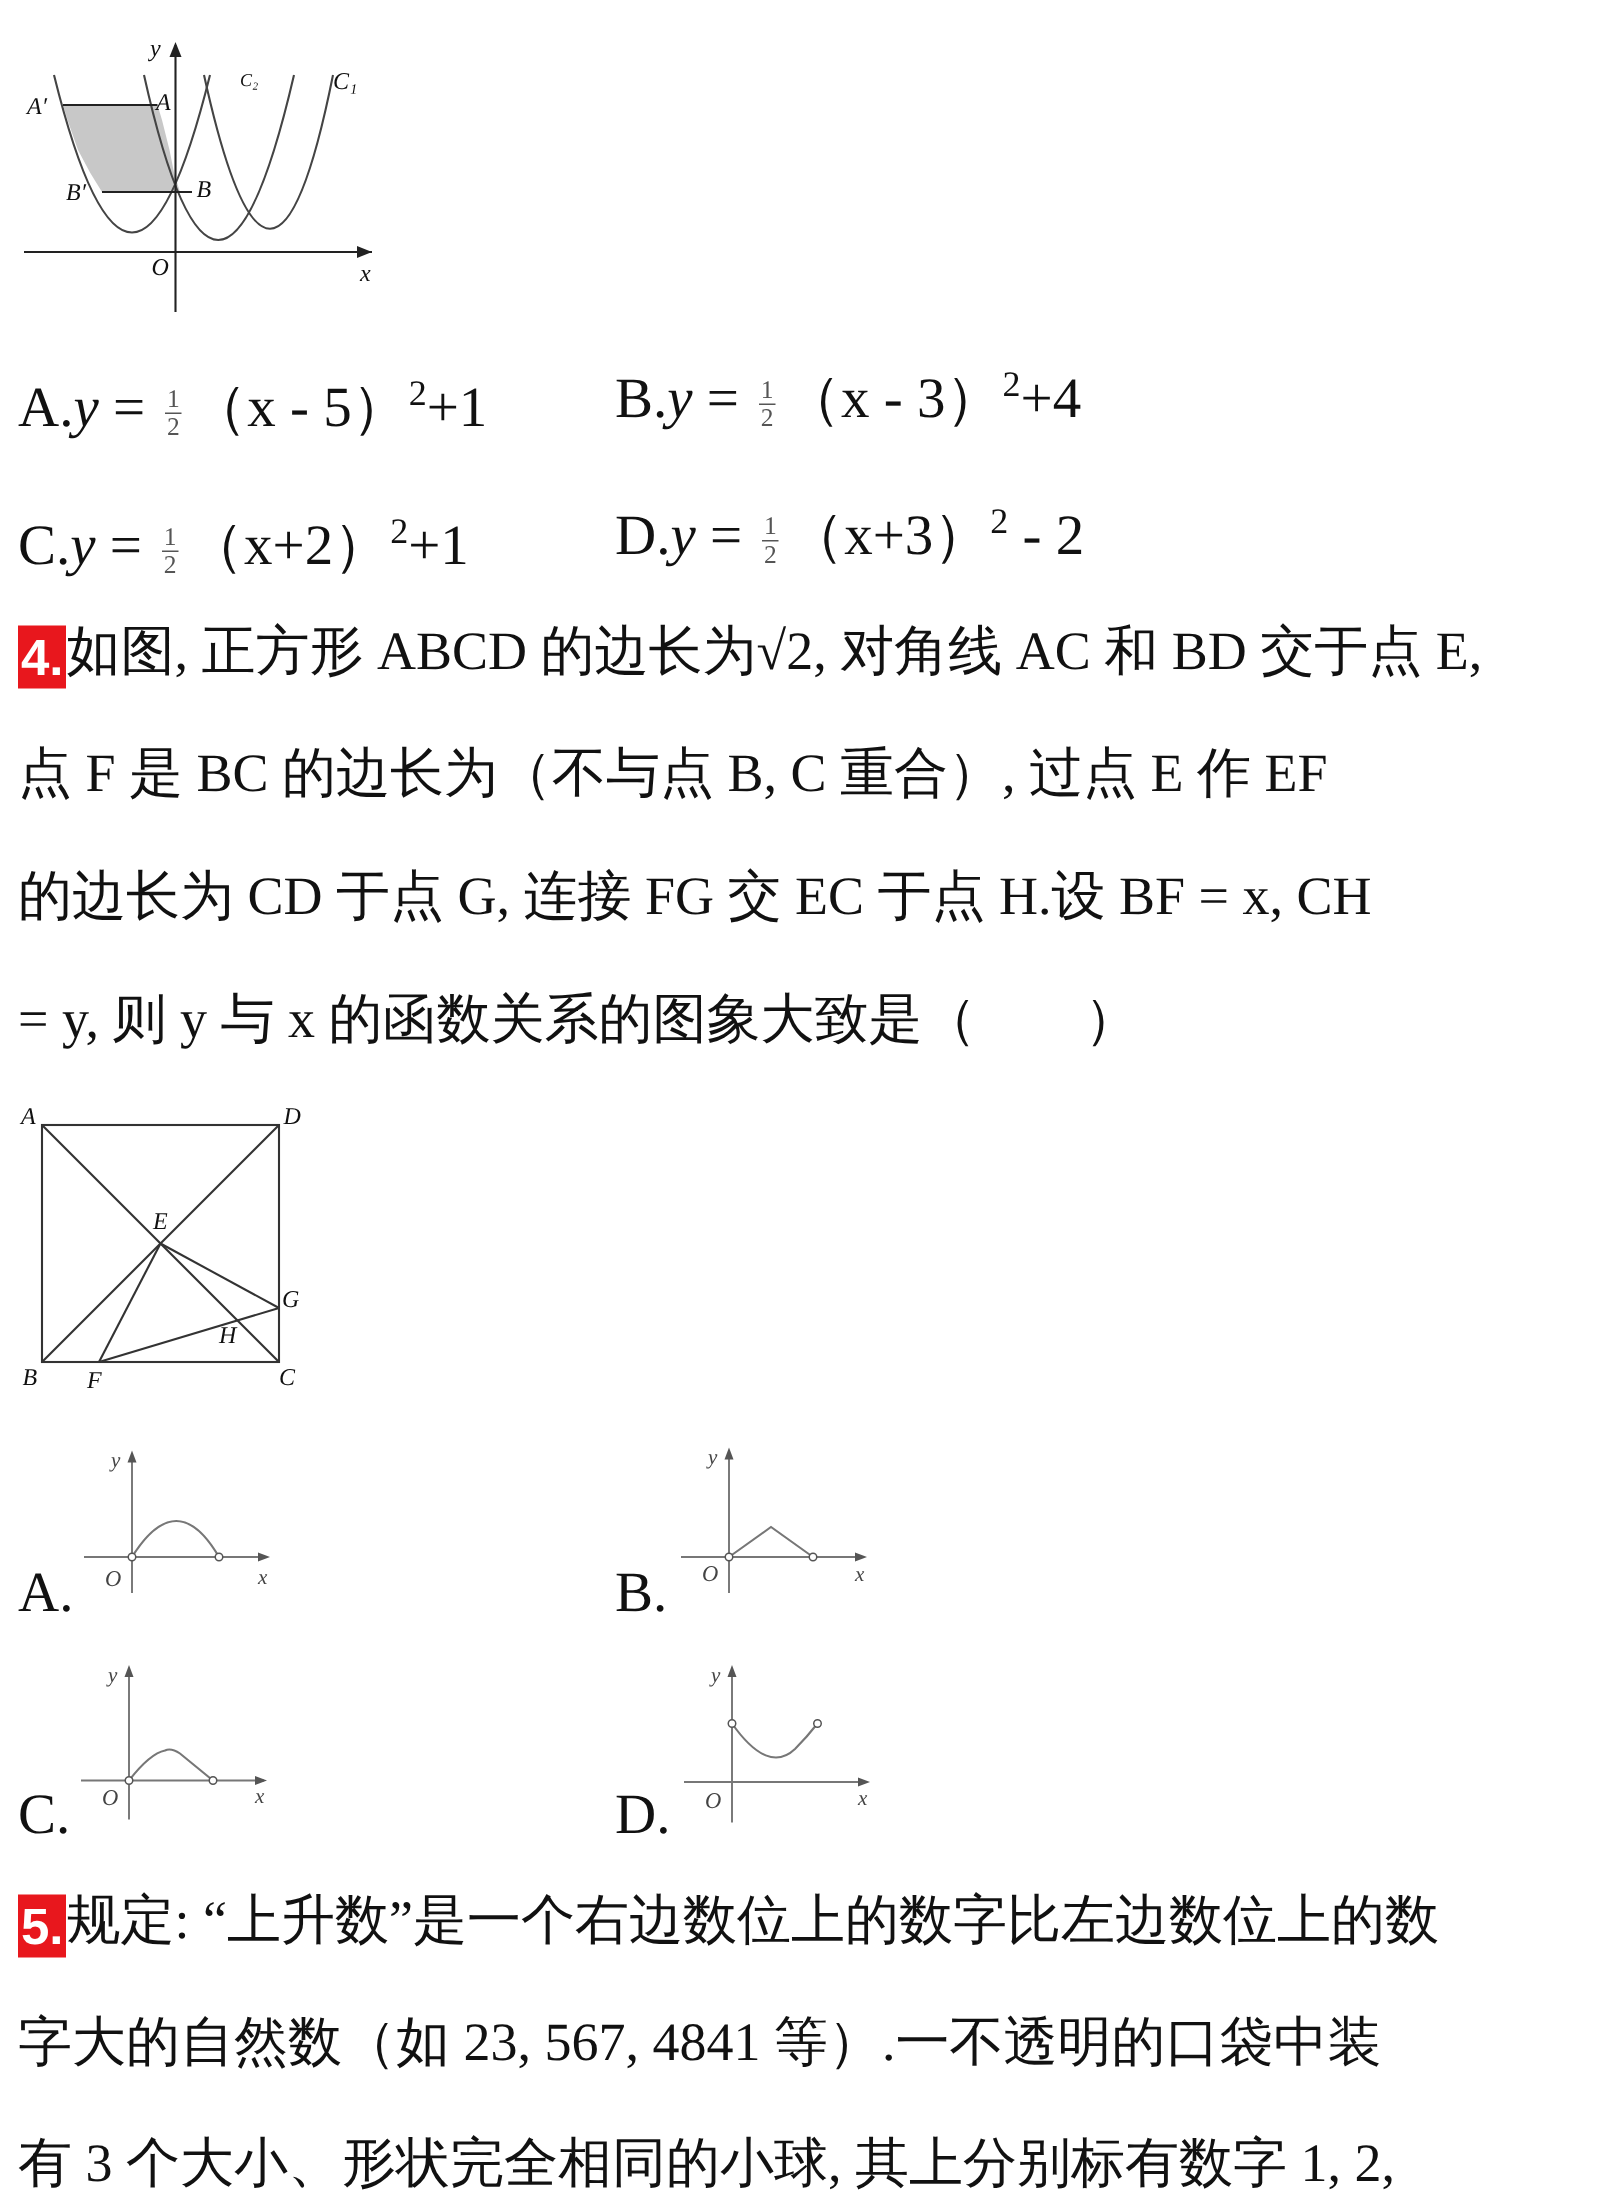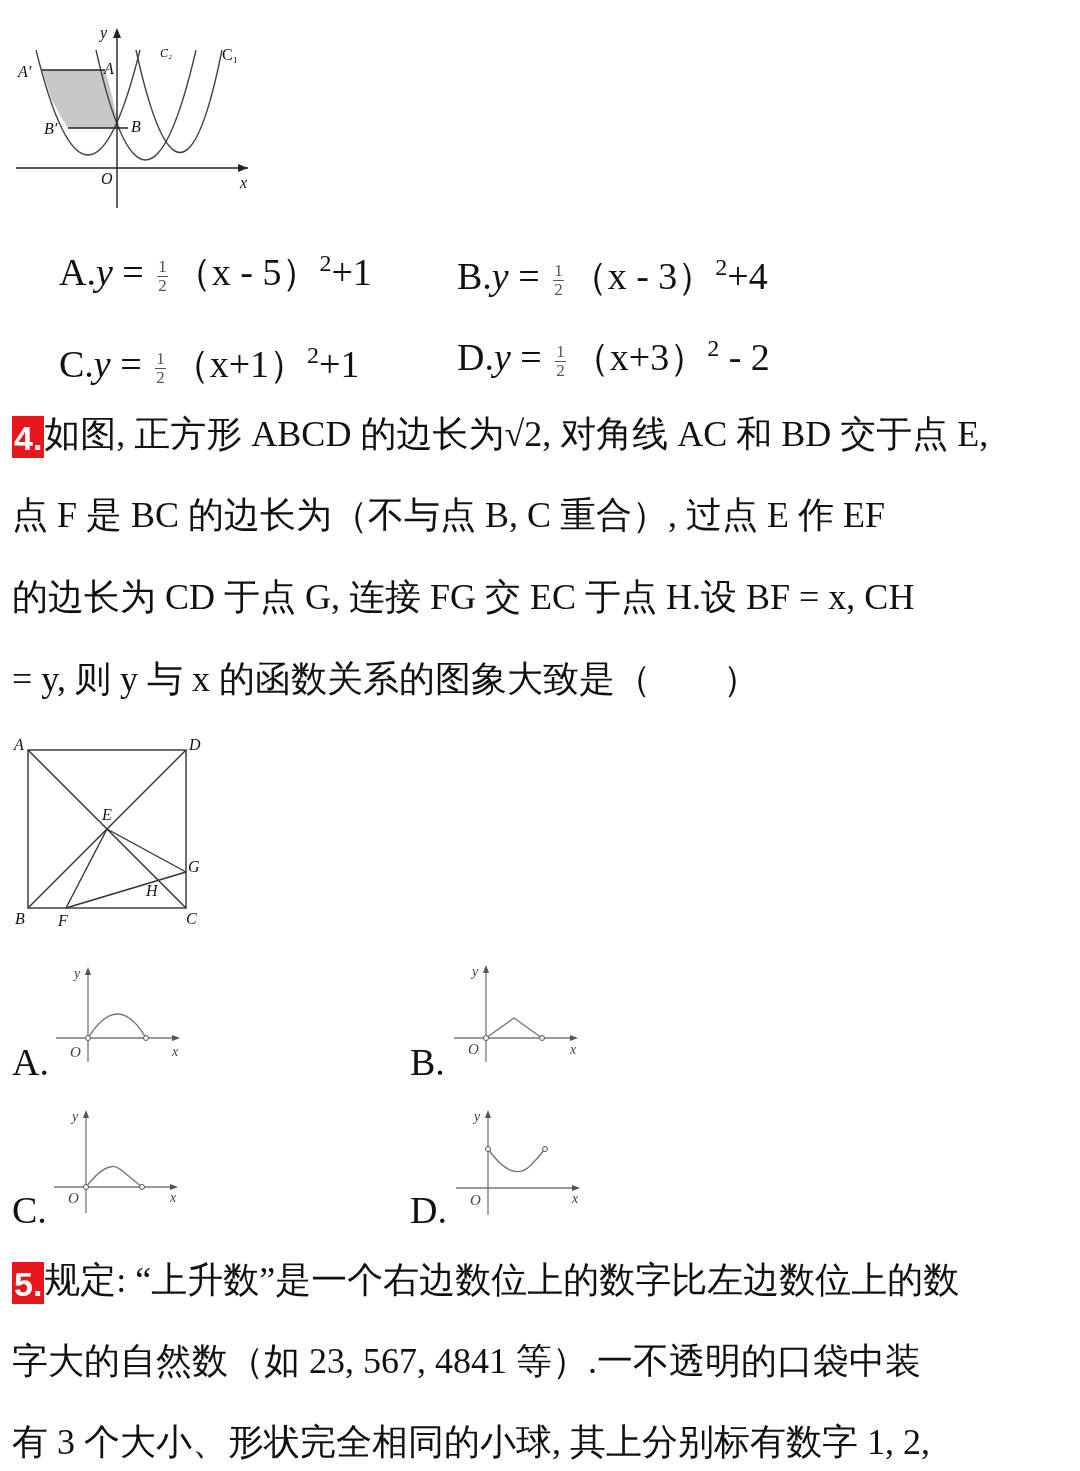--- a/index.html
+++ b/index.html
@@ -1,21 +1,21 @@
 <!DOCTYPE html>
 <html><head>
 <meta charset="utf-8">
 <style>
   html, body { margin:0; padding:0; background:#ffffff; }
   body { width:1080px; height:1471px; position:relative; overflow:hidden;
          font-family:"Liberation Serif","DejaVu Serif",serif; color:#111; }
   .abs { position:absolute; }
   .fig { position:absolute; }
   .line { position:absolute; left:12px; font-size:36px; line-height:40px; white-space:nowrap; }
-  .opt { position:absolute; font-size:38px; line-height:40px; white-space:nowrap;margin-left:47px; }
+  .opt { position:absolute; font-size:38px; line-height:40px; white-space:nowrap; }
   .frac { display:inline-block; vertical-align:middle; text-align:center; font-size:17px; line-height:18px; margin:0 6px 0 4px; color:#555; }
   .frac span { display:block; }
   .frac .num { border-bottom:1px solid #555; padding:0 1px; }
   .sup { font-size:24px; vertical-align:14px; }
   .badge { display:inline-block; background:#e8171d; color:#fff; font-weight:bold;
            font-family:"Liberation Sans",sans-serif; padding:0 2px; height:42px; line-height:44px; font-size:34px; vertical-align:-4px; }
   i { font-style:italic; }
   .glabel { position:absolute; font-size:38px; }
 </style>
 </head>
@@ -34,30 +34,30 @@
   <polygon points="117,28 113,38 121,38" fill="#222"></polygon>
 </svg>
 <div class="abs" style="left:100px;top:24px;font-style:italic;font-size:16px">y</div>
 <div class="abs" style="left:240px;top:174px;font-style:italic;font-size:16px">x</div>
 <div class="abs" style="left:101px;top:170px;font-style:italic;font-size:16px">O</div>
 <div class="abs" style="left:18px;top:63px;font-style:italic;font-size:16px">A′</div>
 <div class="abs" style="left:104px;top:60px;font-style:italic;font-size:16px">A</div>
 <div class="abs" style="left:44px;top:120px;font-style:italic;font-size:16px">B′</div>
 <div class="abs" style="left:131px;top:118px;font-style:italic;font-size:16px">B</div>
 <div class="abs" style="left:160px;top:46px;font-style:italic;font-size:12px">C₂</div>
-<div class="abs" style="left:222px;top:46px;font-size:16px">C₁</div>
+<div class="abs" style="left:222px;top:46px;font-style:italic;font-size:16px">C₁</div>
 
 <div class="opt" style="left:12px;top:243px">
   <span>A.</span><i>y</i><span> = </span><span class="frac"><span class="num">1</span><span>2</span></span><span>（x - 5）</span><span class="sup">2</span><span>+1</span>
 </div>
-<div class="opt" style="left:410px;top:247px">
+<div class="opt" style="left:410px;top:237px">
   <span>B.</span><i>y</i><span> = </span><span class="frac"><span class="num">1</span><span>2</span></span><span>（x - 3）</span><span class="sup">2</span><span>+4</span>
 </div>
 <div class="opt" style="left:12px;top:335px">
-  <span>C.</span><i>y</i><span> = </span><span class="frac"><span class="num">1</span><span>2</span></span><span>（x+1）</span><span class="sup">2</span><span>+1</span>
+  <span>C.</span><i>y</i><span> = </span><span class="frac"><span class="num">1</span><span>2</span></span><span>（x+2）</span><span class="sup">2</span><span>+1</span>
 </div>
 <div class="opt" style="left:410px;top:328px">
   <span>D.</span><i>y</i><span> = </span><span class="frac"><span class="num">1</span><span>2</span></span><span>（x+3）</span><span class="sup">2</span><span> - 2</span>
 </div>
 
 <div class="line" style="top:414px"><span class="badge">4.</span><span>如图, 正方形 ABCD 的边长为√2, 对角线 AC 和 BD 交于点 E,</span></div>
 <div class="line" style="top:495px">点 F 是 BC 的边长为（不与点 B, C 重合）, 过点 E 作 EF</div>
 <div class="line" style="top:577px">的边长为 CD 于点 G, 连接 FG 交 EC 于点 H.设 BF = x, CH</div>
 <div class="line" style="top:659px"> = y, 则 y 与 x 的函数关系的图象大致是（　　）</div>
 

